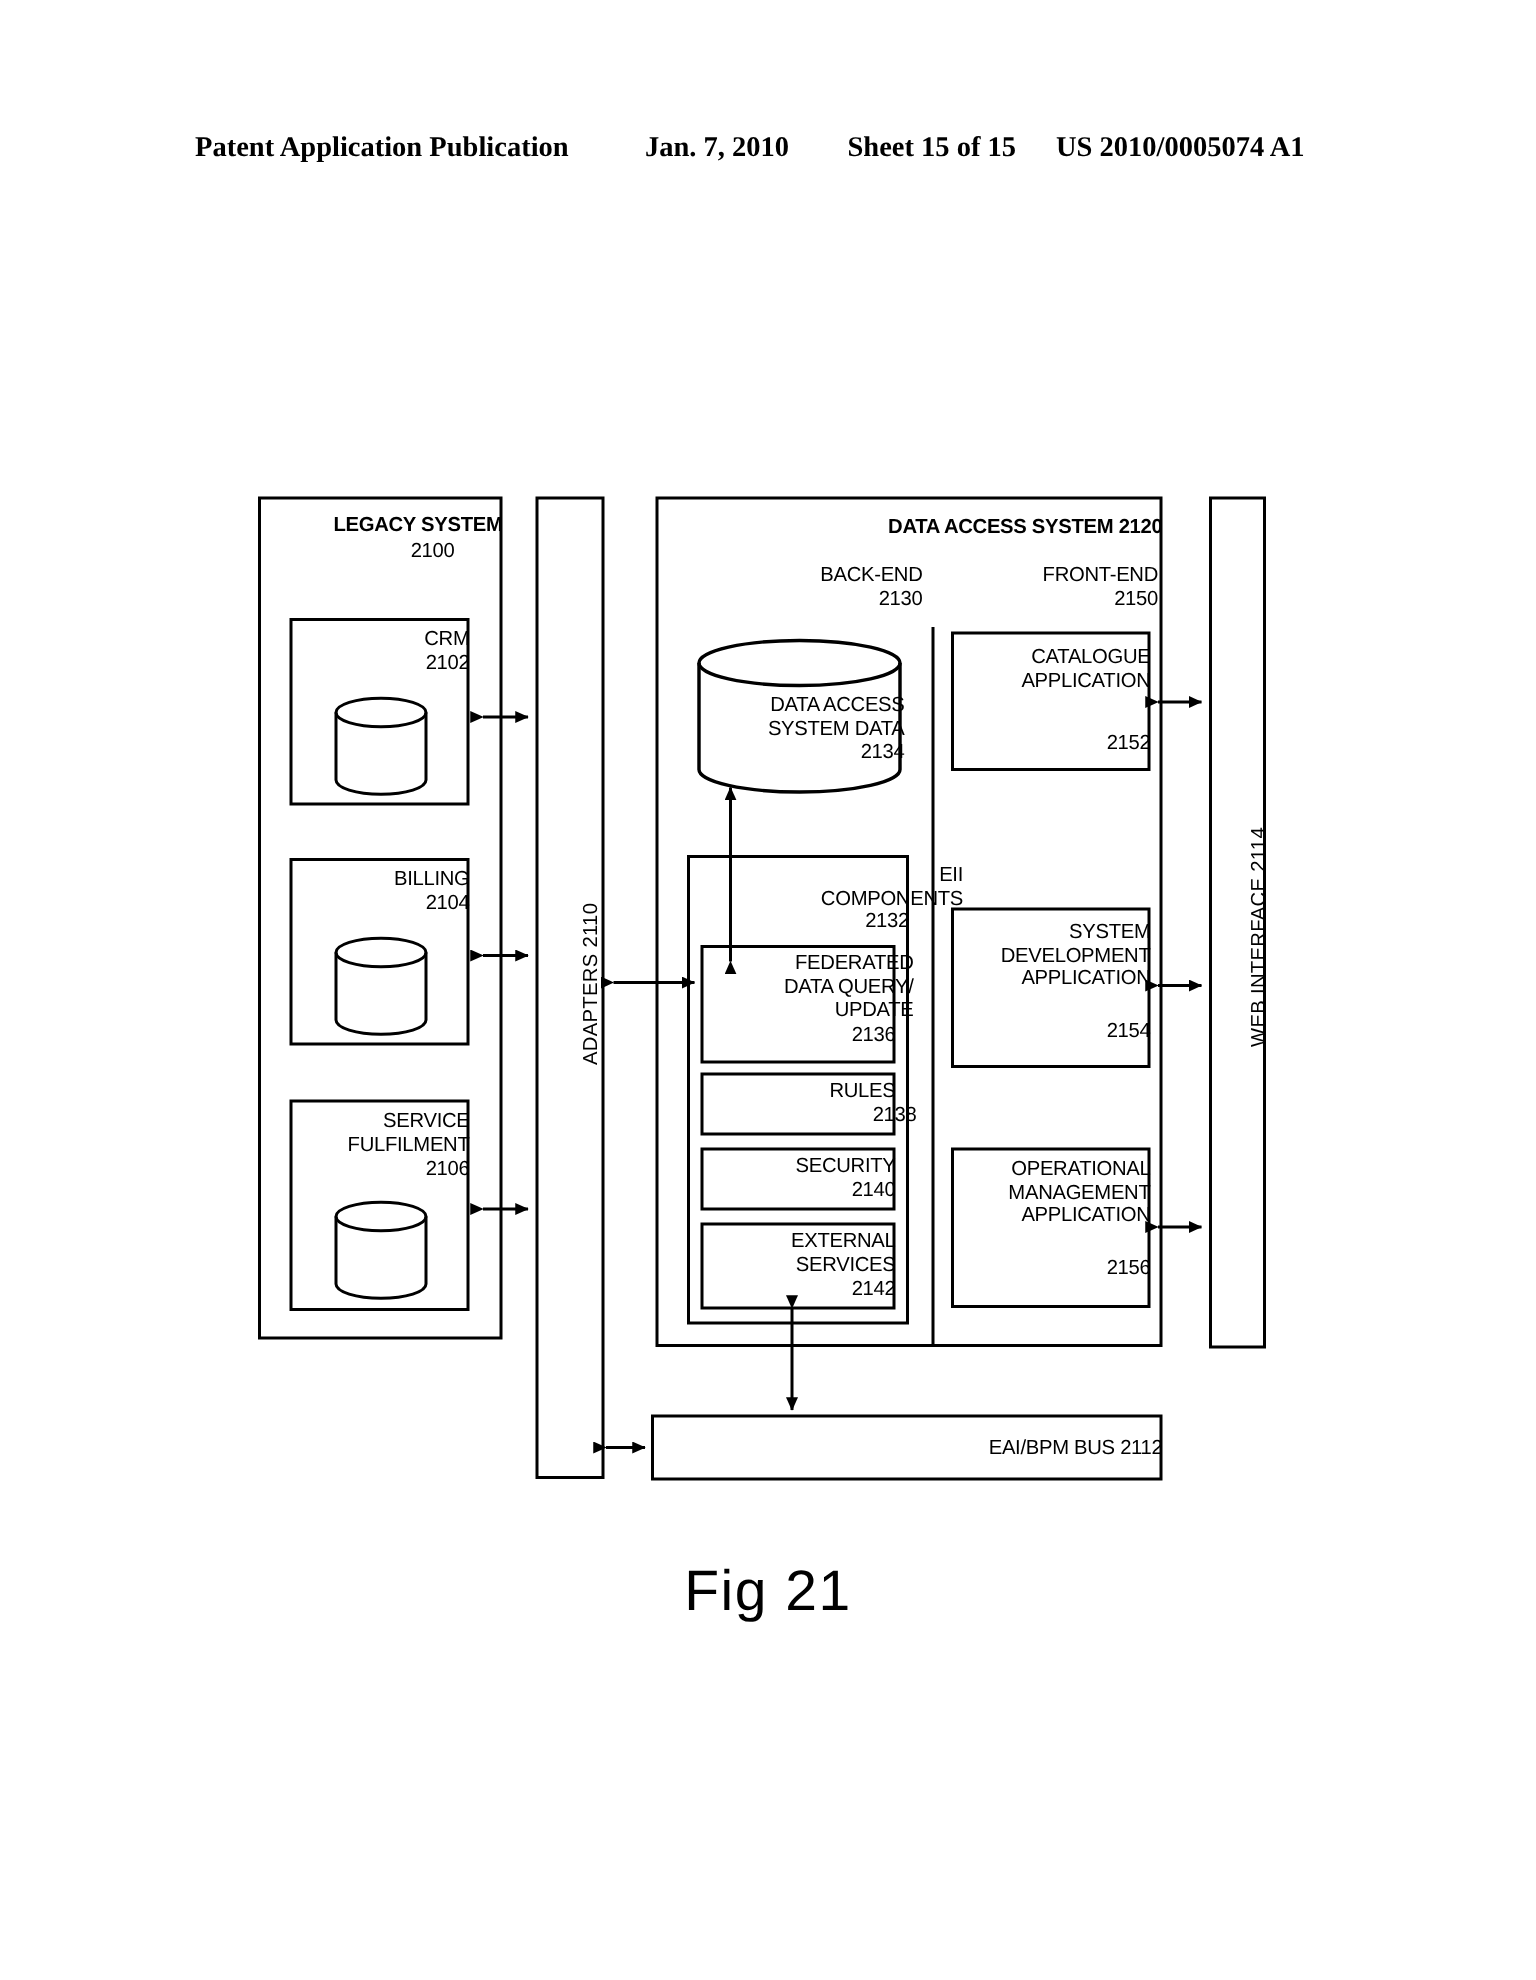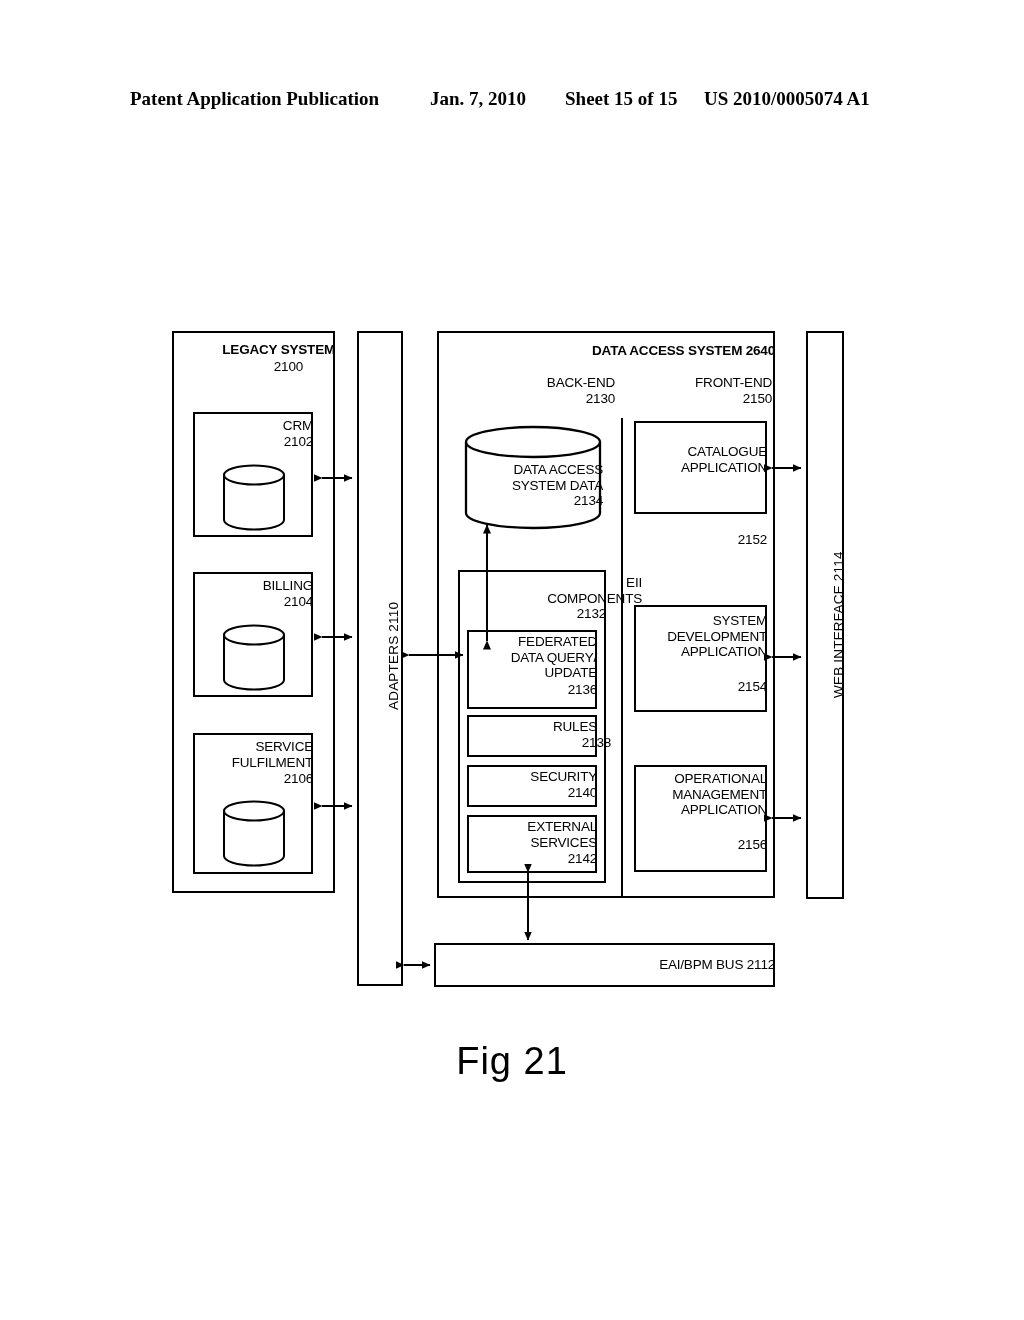--- a/index.html
+++ b/index.html
@@ -139,21 +139,21 @@
     <svg width="64" height="68" viewBox="0 0 64 68">
       <ellipse cx="32" cy="11" rx="30" ry="9.5" fill="none" stroke="#000" stroke-width="2"></ellipse>
       <path d="M2,11 L2,56 A30,9.5 0 0 0 62,56 L62,11" fill="none" stroke="#000" stroke-width="2"></path>
     </svg>
   </div>
 
   <div class="bx" style="left:357px; top:331px; width:46px; height:655px;"></div>
   <div class="vlbl" style="left:386px; top:710px;">ADAPTERS 2110</div>
 
   <div class="bx" style="left:437px; top:331px; width:338px; height:567px;"></div>
-  <div class="lbl lbl-b" style="left:437px; top:343px; width:338px;">DATA ACCESS SYSTEM  2640</div>
+  <div class="lbl lbl-b" style="left:437px; top:343px; width:338px;">DATA ACCESS SYSTEM  2120</div>
 
   <div class="lbl" style="left:450px; top:375px; width:165px;">BACK-END</div>
   <div class="lbl" style="left:450px; top:391px; width:165px;">2130</div>
 
   <div class="lbl" style="left:612px; top:375px; width:160px;">FRONT-END</div>
   <div class="lbl" style="left:612px; top:391px; width:160px;">2150</div>
 
   <div style="position:absolute; left:621px; top:418px; width:2px; height:480px; background:#000;"></div>
 
   <div class="cyl" style="left:463px; top:424px;">
@@ -165,42 +165,42 @@
   <div class="lbl" style="left:463px; top:462px; width:140px;">DATA ACCESS
 SYSTEM DATA</div>
   <div class="lbl" style="left:463px; top:493px; width:140px;">2134</div>
 
   <div class="bx" style="left:458px; top:570px; width:148px; height:313px;"></div>
   <div class="lbl" style="left:458px; top:575px; width:136px;margin-left:48px;">EII
 COMPONENTS</div>
   <div class="lbl" style="left:458px; top:606px; width:148px;">2132</div>
 
   <div class="bx" style="left:467px; top:630px; width:130px; height:79px;"></div>
-  <div class="lbl" style="left:467px; top:634px; width:130px;">FEDERATED
+  <div class="lbl" style="left:467px; top:634px; width:130px;padding-left:12px;">FEDERATED
 DATA QUERY/
 UPDATE</div>
   <div class="lbl" style="left:467px; top:682px; width:130px;">2136</div>
 
   <div class="bx" style="left:467px; top:715px; width:130px; height:42px;"></div>
   <div class="lbl" style="left:467px; top:719px; width:130px;">RULES</div>
   <div class="lbl" style="left:467px; top:735px; width:144px;">2138</div>
 
   <div class="bx" style="left:467px; top:765px; width:130px; height:42px;"></div>
   <div class="lbl" style="left:467px; top:769px; width:130px;">SECURITY</div>
   <div class="lbl" style="left:467px; top:785px; width:130px;">2140</div>
 
   <div class="bx" style="left:467px; top:815px; width:130px; height:58px;"></div>
   <div class="lbl" style="left:467px; top:819px; width:130px;">EXTERNAL
 SERVICES</div>
   <div class="lbl" style="left:467px; top:851px; width:130px;">2142</div>
 
   <div class="bx" style="left:634px; top:421px; width:133px; height:93px;"></div>
-  <div class="lbl" style="left:634px; top:444px; width:133px;">CATALOGUE
+  <div class="lbl" style="left:634px; top:430px; width:133px;">CATALOGUE
 APPLICATION</div>
-  <div class="lbl" style="left:634px; top:487px; width:133px;margin-top:45px;">2152</div>
+  <div class="lbl" style="left:634px; top:487px; width:133px;">2152</div>
 
   <div class="bx" style="left:634px; top:605px; width:133px; height:107px;"></div>
   <div class="lbl" style="left:634px; top:613px; width:133px;">SYSTEM
 DEVELOPMENT
 APPLICATION</div>
   <div class="lbl" style="left:634px; top:679px; width:133px;">2154</div>
 
   <div class="bx" style="left:634px; top:765px; width:133px; height:107px;"></div>
   <div class="lbl" style="left:634px; top:771px; width:133px;">OPERATIONAL
 MANAGEMENT

